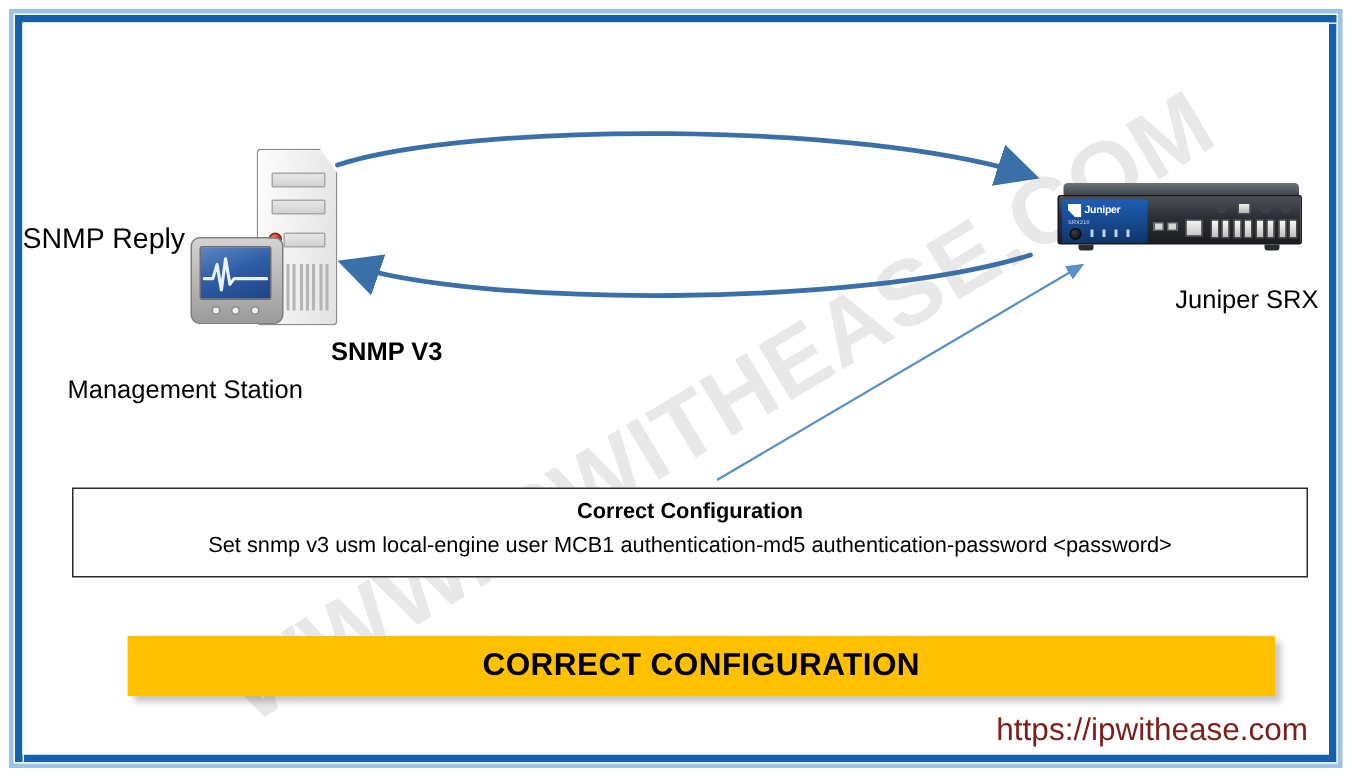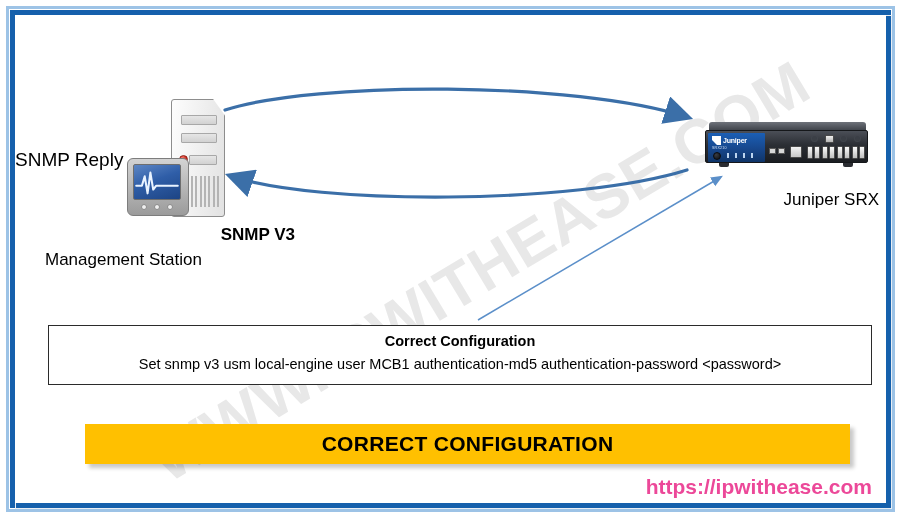--- a/index.html
+++ b/index.html
@@ -466,22 +466,22 @@
     letter-spacing: 0.3px;
   }
 
   
   .url {
     position: absolute;
     right: 14px;
     top: 460px;
     font-family: "Liberation Sans", sans-serif;
     font-size: 21px;
-    font-weight: bold;
-    color: #ec4899;
+    font-weight: normal;
+    color: #7f1d1d;
     z-index: 6;
     white-space: nowrap;
   }
 </style>
 </head>
 <body>
 
 <div id="canvas">
 
   <div class="frame-outer"></div>

